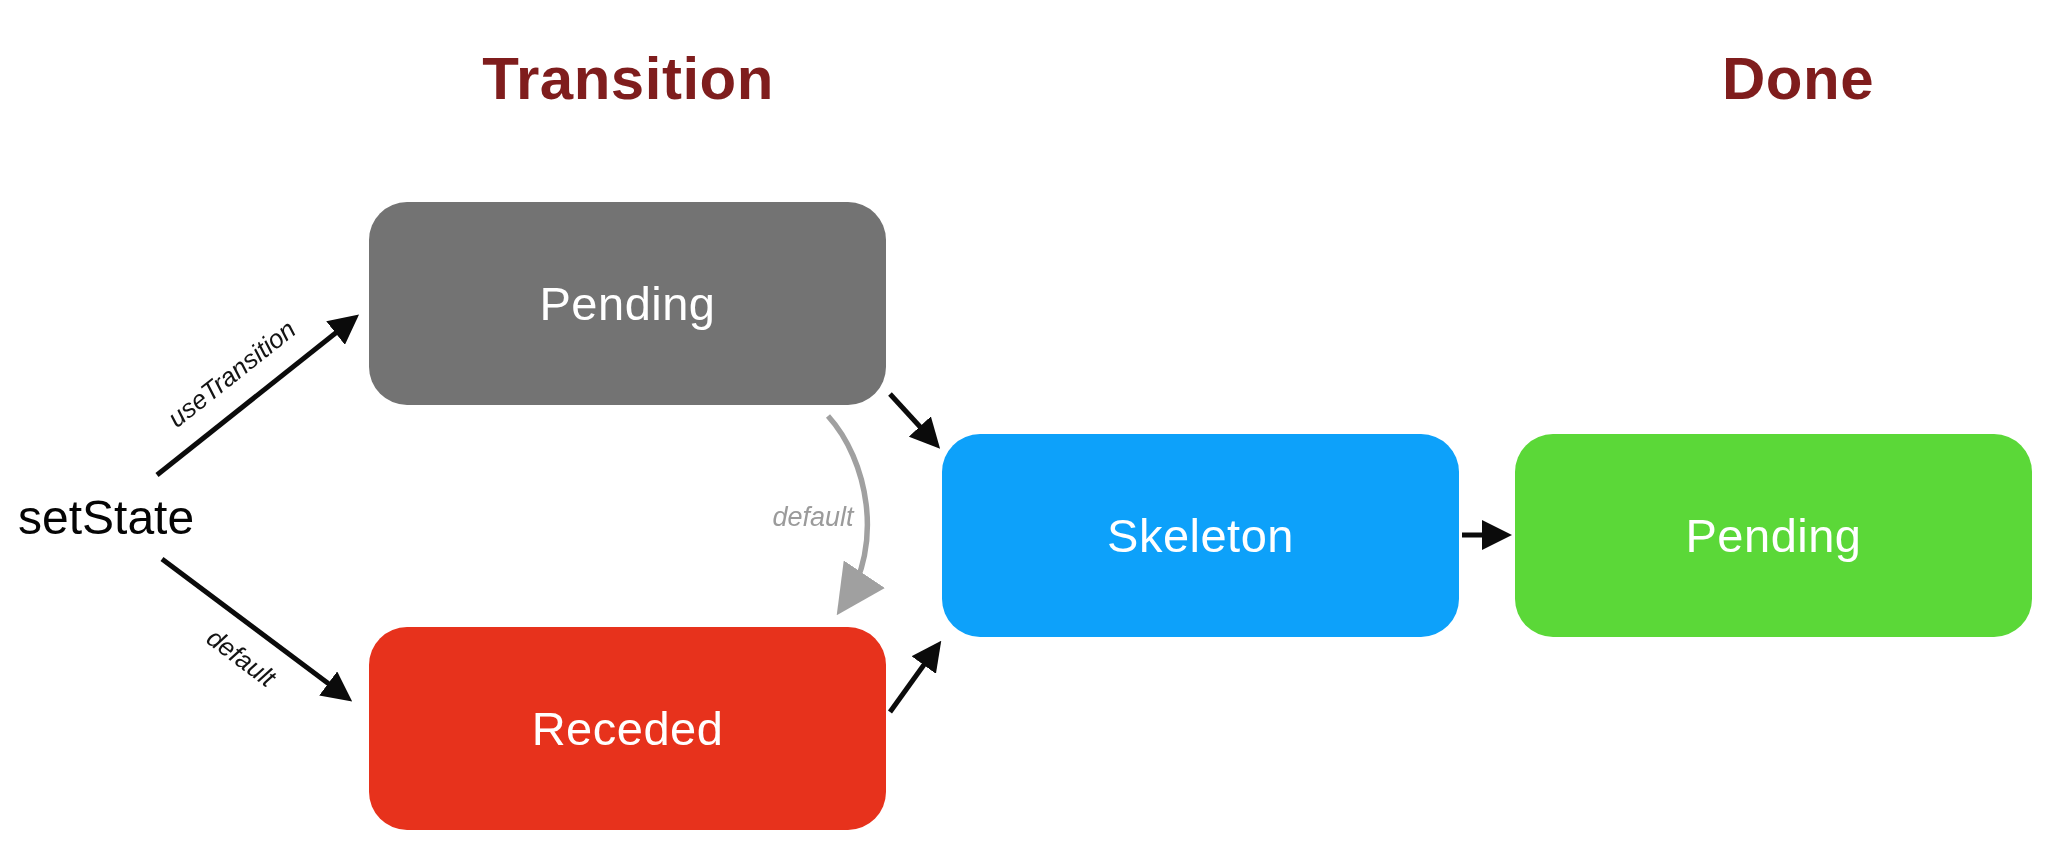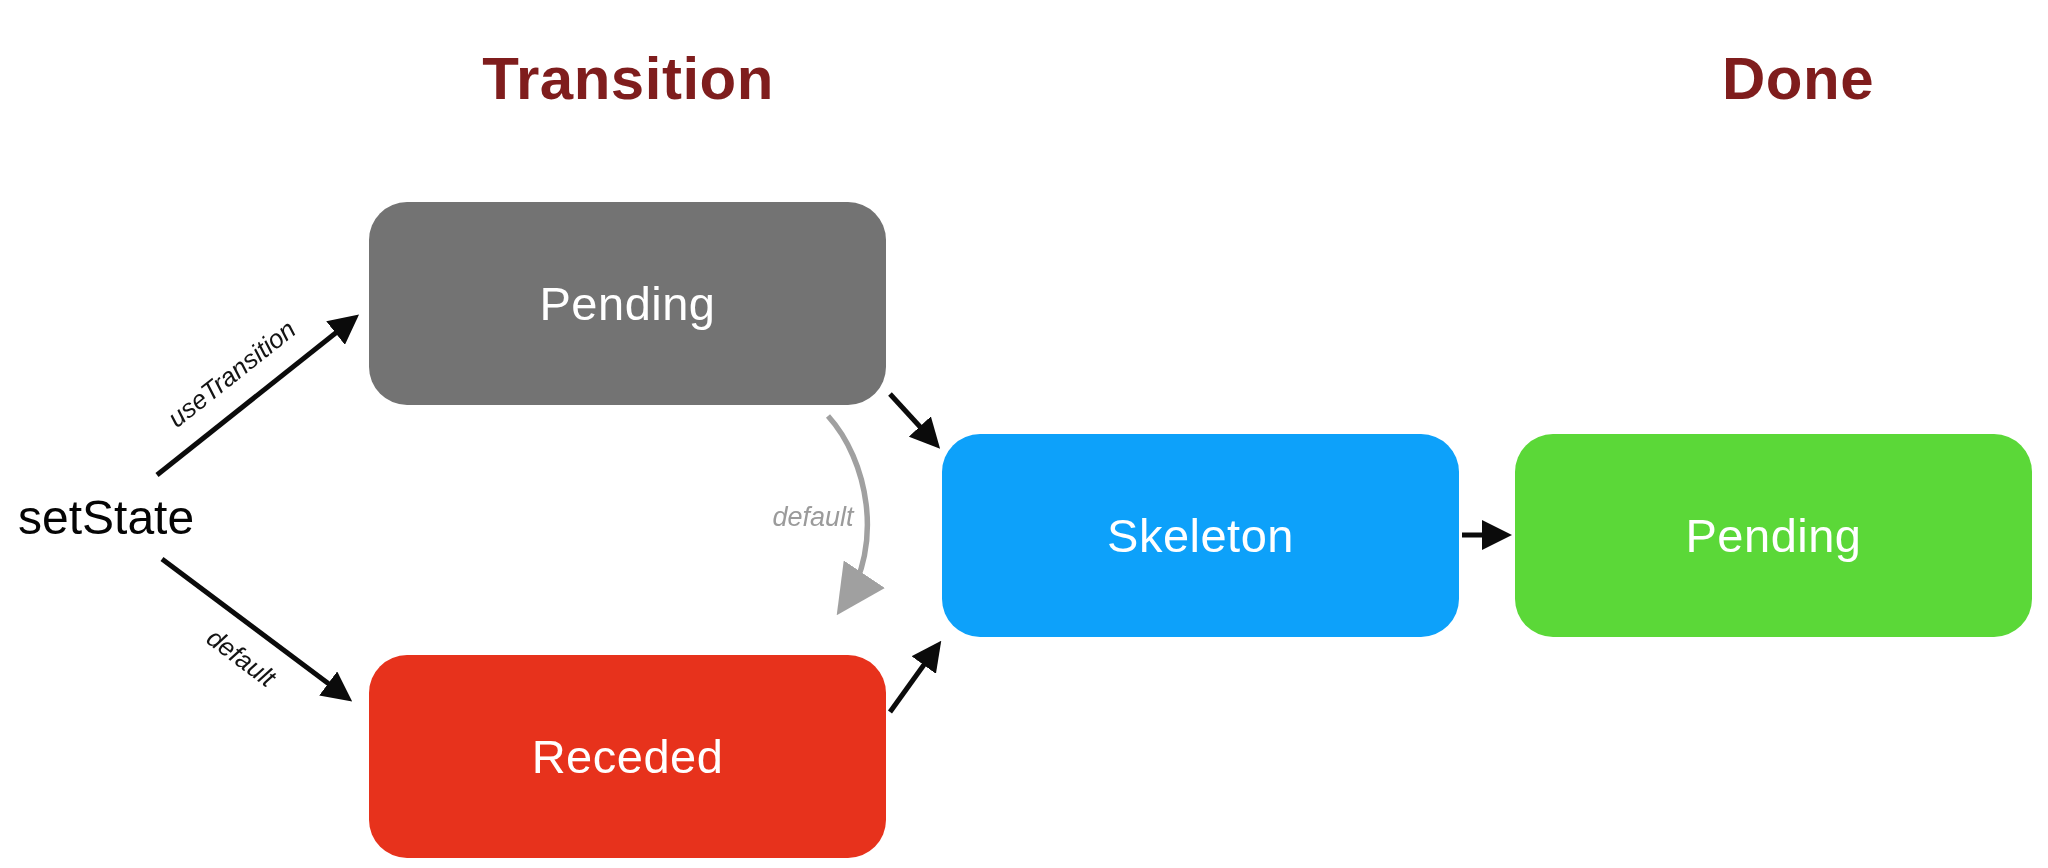--- a/index.html
+++ b/index.html
@@ -58,21 +58,21 @@
 
   <div class="col-header" style="left:628px;">Transition</div>
   <div class="col-header" style="left:1773px;margin-left:25px;">Done</div>
 
   <div class="source-label">setState</div>
 
   <div class="node" style="left: 369px; top: 202px; background: #737373;">
     <span class="node-label">Pending</span>
   </div>
 
-  <div class="node" style="left: 369px; top: 627px; background: rgb(231, 50, 28); margin-top: 28px;">
+  <div class="node" style="left: 369px; top: 627px; background: rgb(231, 50, 28);">
     <span class="node-label">Receded</span>
   </div>
 
   <div class="node" style="left: 942px; top: 434px; background: rgb(13, 161, 250);">
     <span class="node-label">Skeleton</span>
   </div>
 
   <div class="node" style="left: 1515px; top: 434px; background: rgb(91, 216, 56);">
     <span class="node-label">Pending</span>
   </div>

